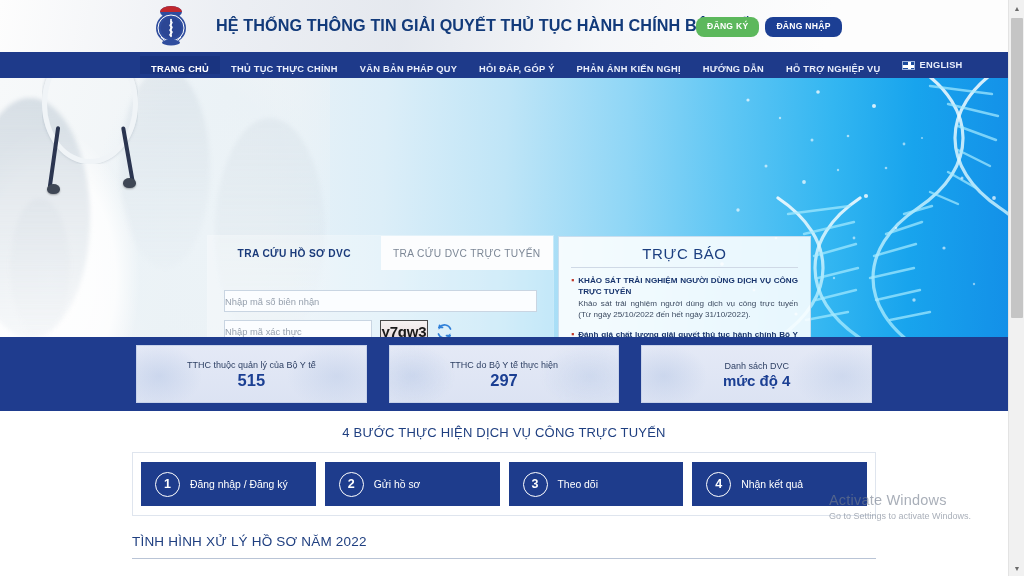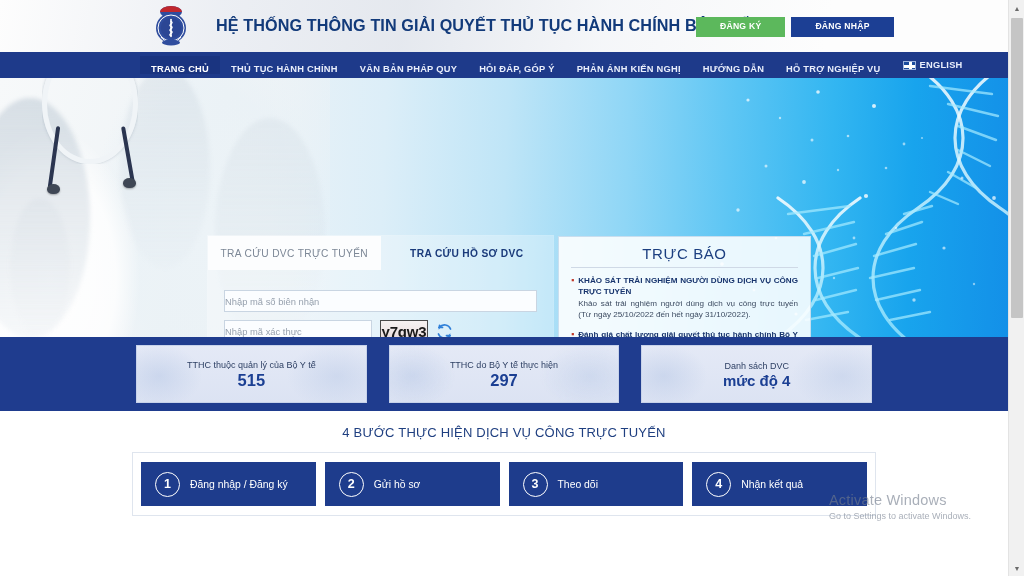--- a/index.html
+++ b/index.html
@@ -86,23 +86,23 @@
     left: 696px;
     top: 17px;
     display: flex;
     gap: 6px;
   }
   .btn-register, .btn-login {
     font-size: 8.6px;
     font-weight: 700;
     letter-spacing: .25px;
     color: #ffffff;
-    padding: 5px 24px 6px;
+    padding: 5px 11px 6px;
     border: none;
-    border-radius: 0;
+    border-radius: 8px;
     cursor: pointer;
     line-height: 1;
     white-space: nowrap;
   }
   .btn-register { background: #5cb85c; }
   .btn-login    { background: #1c3f94; }
 
   
   .navbar {
     height: 26px;
@@ -426,21 +426,21 @@
           <button class="btn-register">ĐĂNG KÝ</button>
           <button class="btn-login">ĐĂNG NHẬP</button>
         </div>
 
       </div>
     </div>
 
     <nav class="navbar">
       <div class="nav-inner">
         <div class="nav-item active">TRANG CHỦ</div>
-        <div class="nav-item">THỦ TỤC HÀNH CHÍNH</div>
+        <div class="nav-item">THỦ TỤC THỰC CHÍNH</div>
         <div class="nav-item">VĂN BẢN PHÁP QUY</div>
         <div class="nav-item">HỎI ĐÁP, GÓP Ý</div>
         <div class="nav-item">PHẢN ÁNH KIẾN NGHỊ</div>
         <div class="nav-item">HƯỚNG DẪN</div>
         <div class="nav-item">HỖ TRỢ NGHIỆP VỤ</div>
         <div class="nav-item lang">
           <span class="flag-icon"></span>
           <span>ENGLISH</span>
         </div>
       </div>
@@ -518,22 +518,22 @@
             <circle cx="254" cy="100" r="1.5" opacity=".6"></circle>
           <circle cx="178" cy="90" r="1.3" opacity=".55"></circle>
             <circle cx="104" cy="62" r="1.5" opacity=".6"></circle>
           <circle cx="146" cy="160" r="1.4" opacity=".55"></circle>
             <circle cx="206" cy="222" r="1.7" opacity=".6"></circle>
         </g>
       </svg>
 
       <div class="search-panel">
         <div class="tabs">
+          <div class="tab active">TRA CỨU HỒ SƠ DVC</div>
           <div class="tab inactive">TRA CỨU DVC TRỰC TUYẾN</div>
-          <div class="tab active">TRA CỨU HỒ SƠ DVC</div>
         </div>
 
         <div class="form-area">
           <input class="txt-input" type="text" placeholder="Nhập mã số biên nhận" style="">
 
           <div class="row-captcha">
             <input class="txt-input small" type="text" placeholder="Nhập mã xác thực" style="">
 
             <div class="captcha-box">y7gw3</div>
 
@@ -603,20 +603,23 @@
           <span class="step-num">3</span>
           <span class="step-label">Theo dõi</span>
         </div>
         <div class="step-card">
           <span class="step-num">4</span>
           <span class="step-label">Nhận kết quả</span>
         </div>
       </div>
     </section>
 
+    <section class="bottom-section">
+      <div class="bottom-title">TÌNH HÌNH XỬ LÝ HỒ SƠ NĂM 2022</div>
+    </section>
 
     <div class="watermark">
       <div class="wm1">Activate Windows</div>
       <div class="wm2">Go to Settings to activate Windows.</div>
     </div>
 
   </div>
 
   <div class="scrollbar">
     <div class="sb-arrow up">▲</div>

